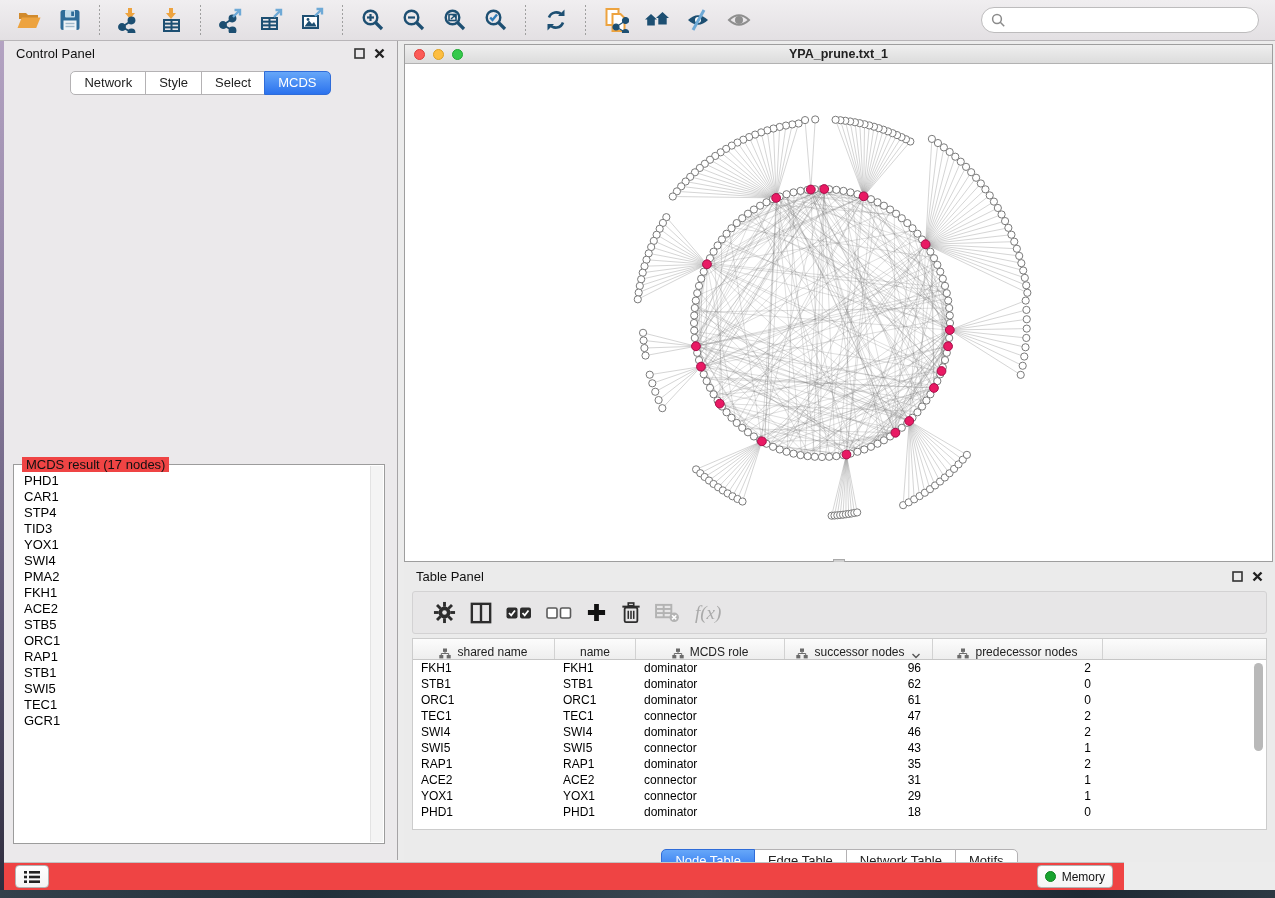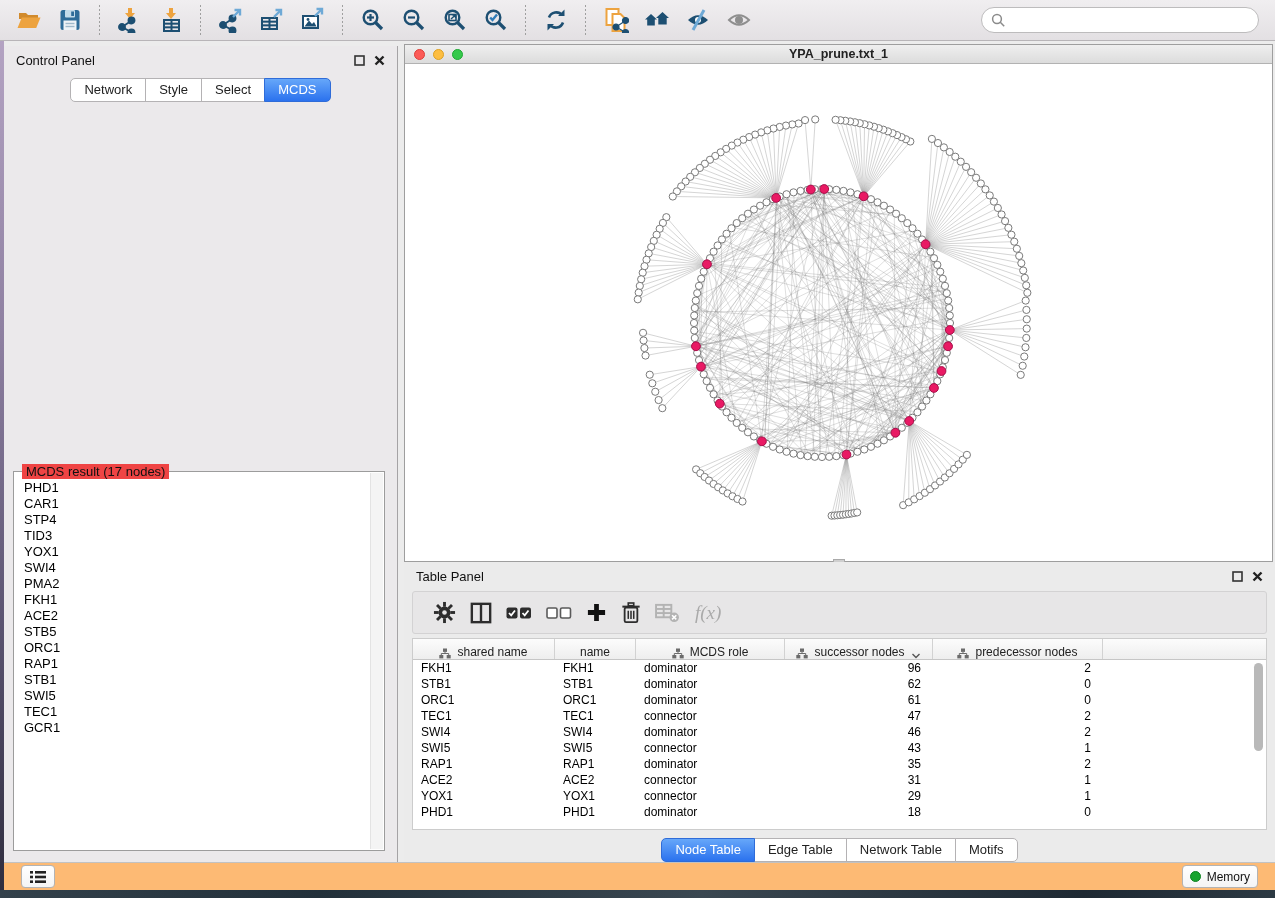--- a/index.html
+++ b/index.html
@@ -26,21 +26,21 @@
   .tb-btn { width:41px; height:34px; display:flex; align-items:center; justify-content:center;
     background:none; border:none; padding:0; }
   .tb-btn svg { width:26px; height:26px; }
   #search-box { margin-left:auto; margin-right:16px; width:278px; height:26px;
     background:#fff; border:1px solid #bdbcbd; border-radius:13px;
     display:flex; align-items:center; padding:0 9px; }
   #search-box input { border:none; outline:none; flex:1; font-size:13px; background:transparent;
     font-family:"Liberation Sans",sans-serif; }
 
   
-  #control-panel { position:absolute; left:4px; top:46px; width:394px; height:821px;
+  #control-panel { position:absolute; left:4px; top:39px; width:394px; height:821px;
     background:#ebe9eb; border-right:1px solid #a5a3a5; z-index:2; }
   .panel-titlebar { height:28px; display:flex; align-items:center; padding:0 12px; font-size:13px; color:#111; }
   .panel-titlebar .spacer { flex:1; }
   .win-mini { display:flex; align-items:center; gap:9px; }
   .win-mini svg { display:block; }
 
   .cp-tabs { display:flex; justify-content:center; margin-top:4px; position:relative; z-index:2; }
   .seg-tab { font-size:13px; padding:3px 13px 4px 13px; background:#fff; border:1px solid #b4b2b4;
     color:#222; margin-left:-1px; position:relative; }
   .seg-tab:first-child { border-radius:5px 0 0 5px; margin-left:0; }
@@ -102,26 +102,26 @@
   #nt-header { display:flex; height:21px; background:linear-gradient(#fcfcfc,#eeeeee);
     border-bottom:1px solid #c6c6c6; }
   .nt-hcell { display:flex; align-items:flex-end; justify-content:center; gap:6px;
     font-size:12px; color:#222; border-right:1px solid #d2d2d2; overflow:hidden; }
   .nt-row { display:flex; height:16px; }
   .nt-cell { font-size:12px; color:#000; padding:1px 8px 0 8px; white-space:nowrap; overflow:hidden; }
   .nt-cell.num { text-align:right; padding-right:12px; }
   #nt-vscroll { position:absolute; right:3px; top:24px; width:9px; height:162px; }
   #nt-vscroll .thumb { width:9px; height:88px; background:#b9b9b9; border-radius:5px; }
 
-  #tp-tabs { display:flex; justify-content:center; margin-top:8px; }
+  #tp-tabs { display:flex; justify-content:center; margin-top:19px; }
 
   
-  #status-bar { position:absolute; left:4px; top:862px; width:1271px; height:28px;
-    background:#fdba74; border-top:1px solid #c2c2c2; display:flex; align-items:center;
-    justify-content:space-between; padding:0 17px; z-index:4; }
+  #status-bar { position:absolute; left:4px; top:862px; width:1120px; height:28px;
+    background:#ef4444; border-top:1px solid #c2c2c2; display:flex; align-items:center;
+    justify-content:space-between; padding:0 11px; z-index:4; }
   .status-btn { height:23px; background:linear-gradient(#ffffff,#f4f4f4); border:1px solid #b3b3b3;
     border-radius:4px; display:flex; align-items:center; gap:6px; padding:0 7px;
     font-size:12px; color:#111; font-family:"Liberation Sans",sans-serif; }
   .mem-dot { width:11px; height:11px; border-radius:50%; background:#17a32e; border:1px solid #0e8220; }
 </style>
 </head>
 <body>
 
 <div id="wall-left"></div>
 <div id="wall-bottom"></div>

